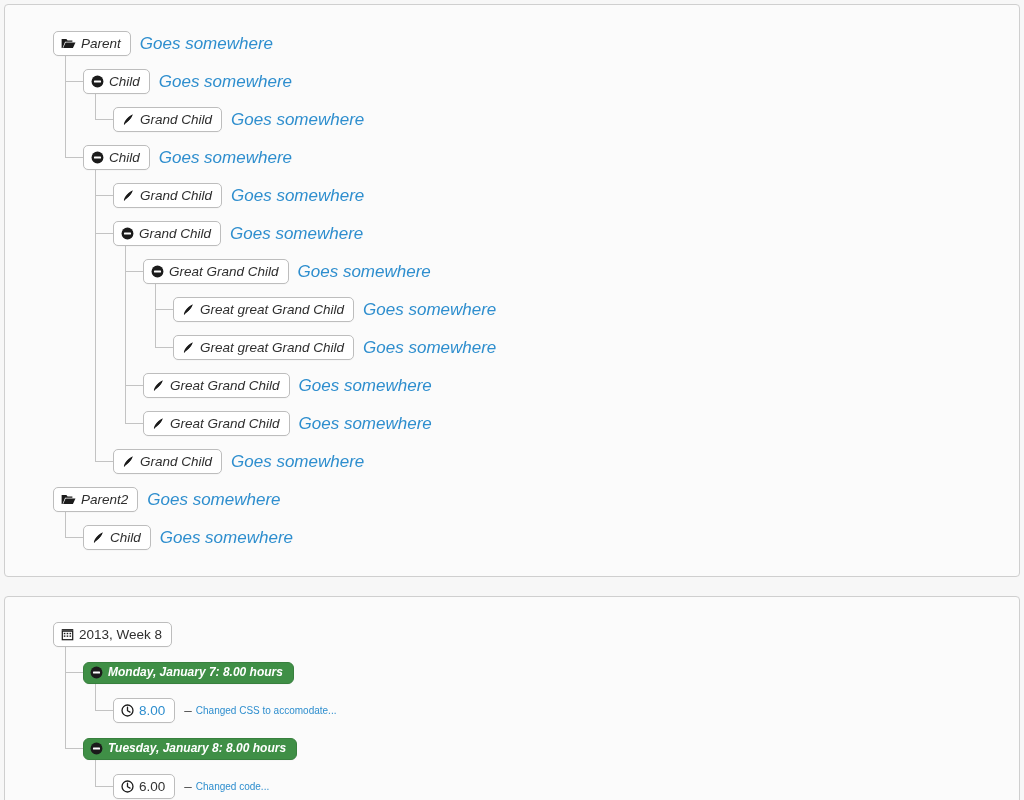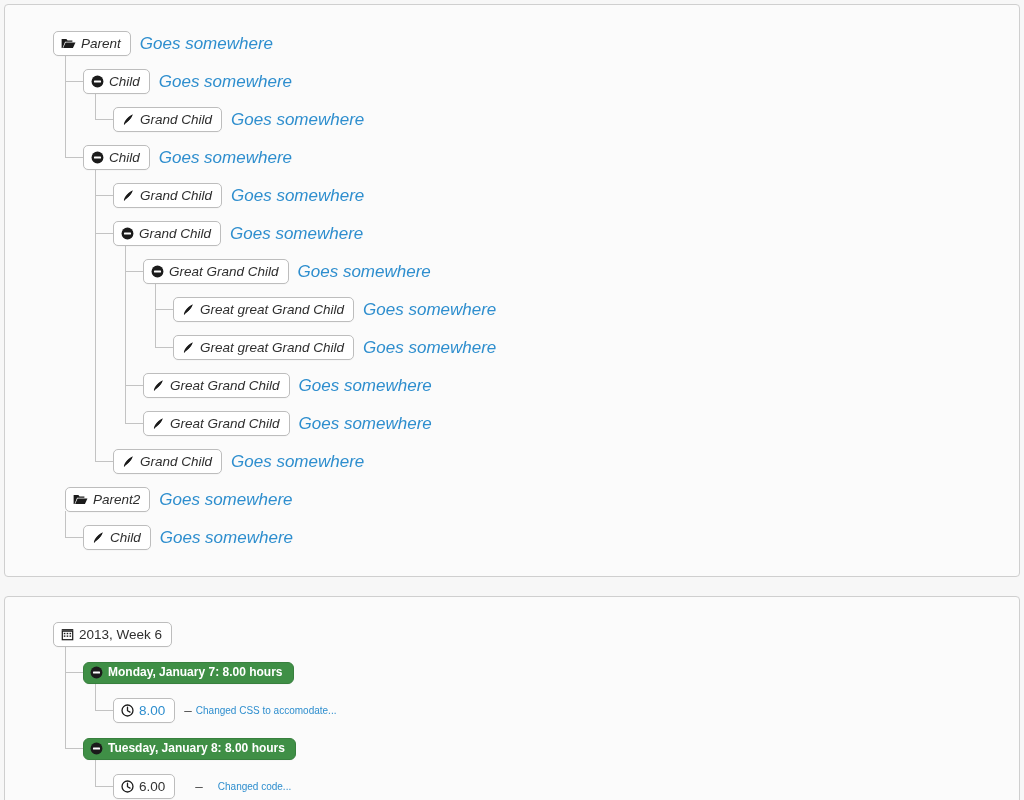--- a/index.html
+++ b/index.html
@@ -58,20 +58,21 @@
 
   .chip.green {
     background: #3f8f46;
     border: 1px solid #38803e;
     color: #ffffff;
     font-weight: bold;
     font-size: 12px;
     border-radius: 6px;
     padding: 3px 10px 3px 6px;
     height: 22px;
+    font-style: italic;
   }
 
   .goes {
     color: #2e8ece;
     font-size: 17px;
     margin-left: 9px;
     text-decoration: none;
     cursor: pointer;
   }
   .dash {
@@ -272,21 +273,21 @@
           <span class="ico">
             <svg width="14" height="13" viewBox="0 0 14 14">
               <path fill="#1b1b1b" d="M12.3 1.3C10.8 5 8.6 7.9 5.6 10.2l-1 .8c-.4.3-.9.9-1.2 1.5-.2.4-.8.3-.8-.2 0-1.5.7-3 1.6-4.3C6 5.4 8.8 3.1 12.3 1.3z"></path>
               <path fill="#1b1b1b" d="M11.6 2.2c-2.4 1.3-4.6 3-6.2 5.1-.8 1-1.4 2.2-1.6 3.4 2.9-1.1 5.3-3.3 6.8-6 .4-.8.8-1.6 1-2.5z"></path>
             </svg>
           </span>
           <span class="chip-label">Grand Child</span>
         </span>
         <span class="goes">Goes somewhere</span>
       </div>
-      <div class="node-row" style="left: 48px; top: 482px; margin-left: 12px;">
+      <div class="node-row" style="left: 48px; top: 482px;">
         <span class="chip">
           <span class="ico">
             <svg width="15" height="13" viewBox="0 0 16 14">
               <path fill="#1b1b1b" d="M0.6 2.2h5.1l1.3 1.5h5.2v1.4H4.3L1.6 11.9H0.6z"></path>
               <path fill="#1b1b1b" d="M4.9 5.9h10.6l-2.7 6H2.2z"></path>
             </svg>
           </span>
           <span class="chip-label">Parent2</span>
         </span>
         <span class="goes">Goes somewhere</span>
@@ -323,21 +324,21 @@
               <rect x="0.8" y="1.2" width="12.4" height="1.6" fill="#1b1b1b"></rect>
               <rect x="1.4" y="3.4" width="11.2" height="9.2" fill="none" stroke="#1b1b1b" stroke-width="1.3"></rect>
               <rect x="3.0" y="5.2" width="1.7" height="1.5" fill="#1b1b1b"></rect>
               <rect x="6.1" y="5.2" width="1.7" height="1.5" fill="#1b1b1b"></rect>
               <rect x="9.2" y="5.2" width="1.7" height="1.5" fill="#1b1b1b"></rect>
               <rect x="3.0" y="8.0" width="1.7" height="1.5" fill="#1b1b1b"></rect>
               <rect x="6.1" y="8.0" width="1.7" height="1.5" fill="#1b1b1b"></rect>
               <rect x="9.2" y="8.0" width="1.7" height="1.5" fill="#1b1b1b"></rect>
             </svg>
           </span>
-          <span class="chip-label">2013, Week 6</span>
+          <span class="chip-label">2013, Week 8</span>
         </span>
       </div>
       <div class="node-row" style="left: 78px; top: 63px;">
         <span class="chip green">
           <span class="ico">
             <svg width="13" height="13" viewBox="0 0 14 14">
               <circle cx="7" cy="7" r="6.4" fill="#1b1b1b"></circle>
               <rect x="3.2" y="6" width="7.6" height="2.1" rx="0.6" fill="#ffffff"></rect>
             </svg>
           </span>
@@ -361,21 +362,21 @@
         <span class="chip green">
           <span class="ico">
             <svg width="13" height="13" viewBox="0 0 14 14">
               <circle cx="7" cy="7" r="6.4" fill="#1b1b1b"></circle>
               <rect x="3.2" y="6" width="7.6" height="2.1" rx="0.6" fill="#ffffff"></rect>
             </svg>
           </span>
           <span class="chip-label">Tuesday, January 8: 8.00 hours</span>
         </span>
       </div>
-      <div class="node-row" style="left: 108px; top: 177px; gap: 11px;">
+      <div class="node-row" style="left: 108px; top: 177px;">
         <span class="chip">
           <span class="ico">
             <svg width="13" height="13" viewBox="0 0 14 14">
               <circle cx="7" cy="7" r="5.9" fill="none" stroke="#1b1b1b" stroke-width="1.4"></circle>
               <path d="M7 3.4V7.2l2.7 1.6" fill="none" stroke="#1b1b1b" stroke-width="1.4" stroke-linecap="round"></path>
             </svg>
           </span>
           <span class="chip-label hours-dark">6.00</span>
         </span>
         <span class="dash">–</span>

